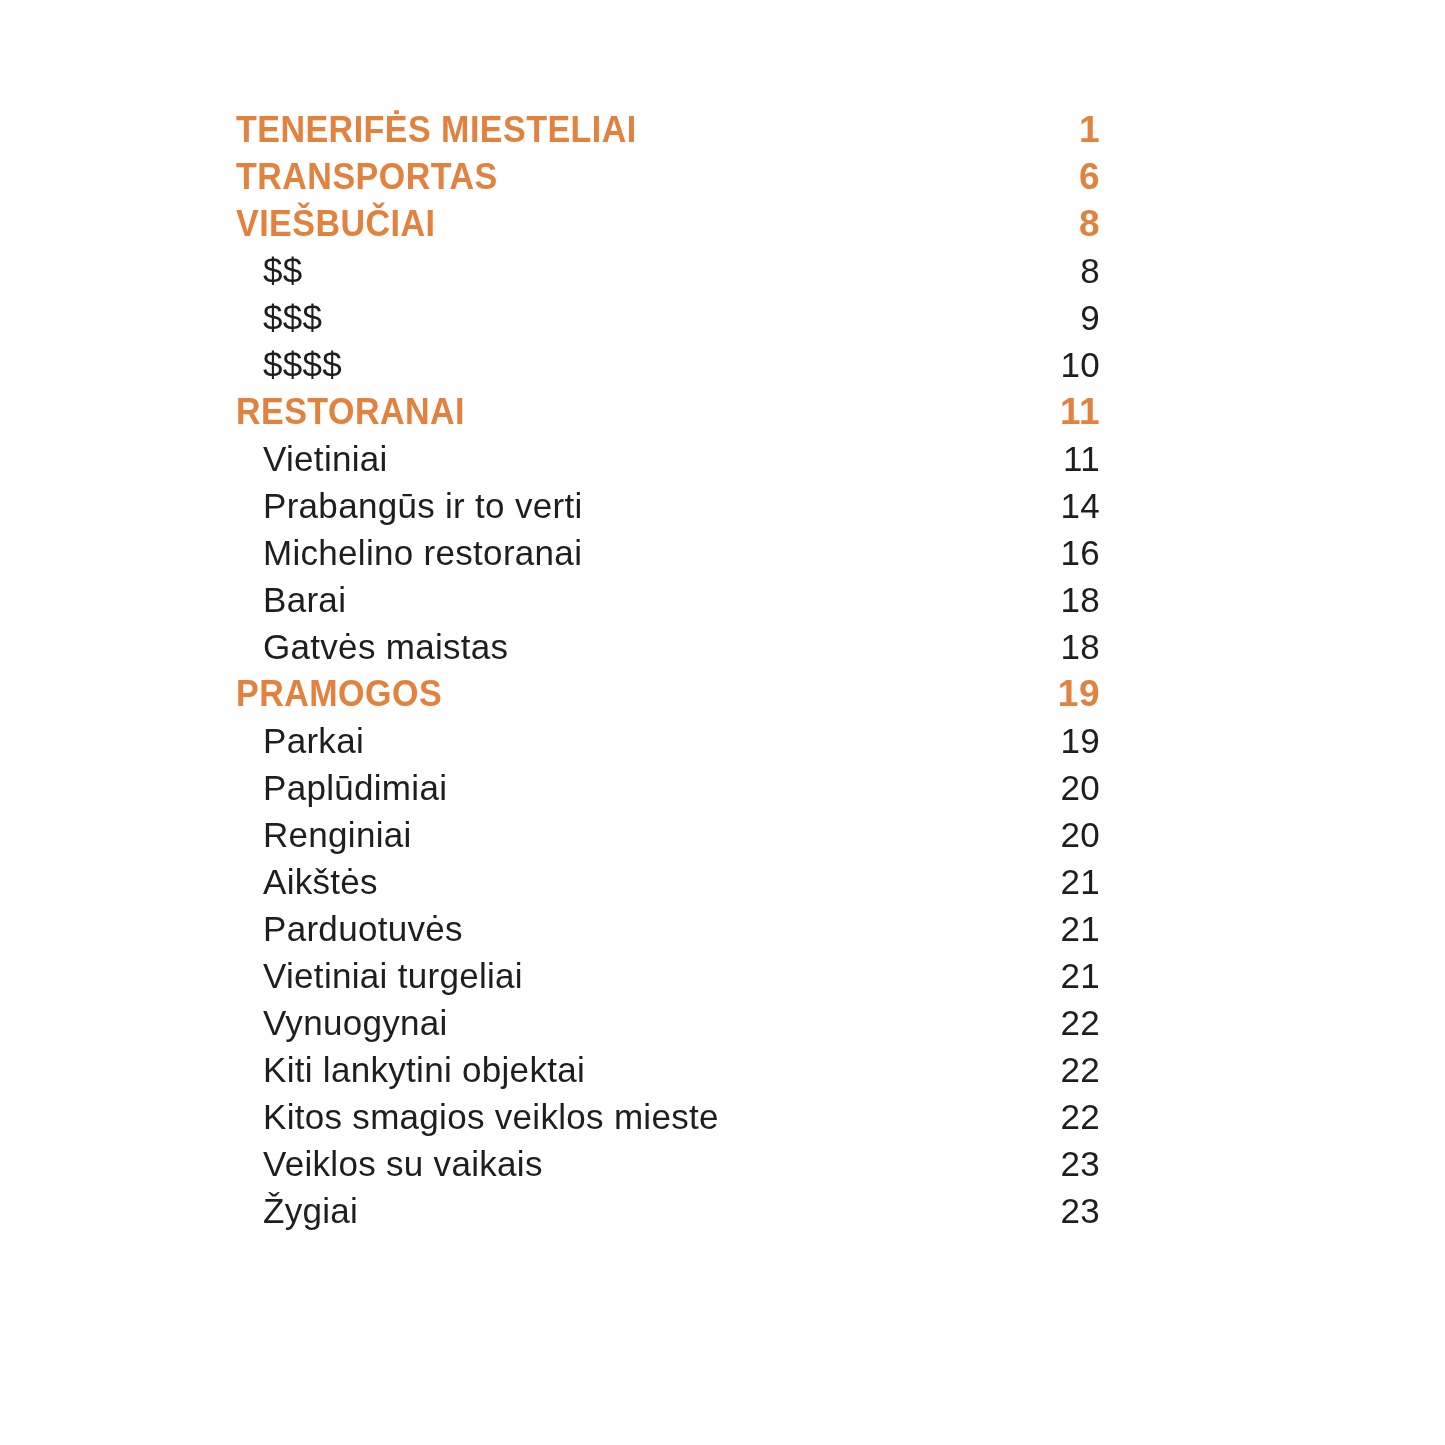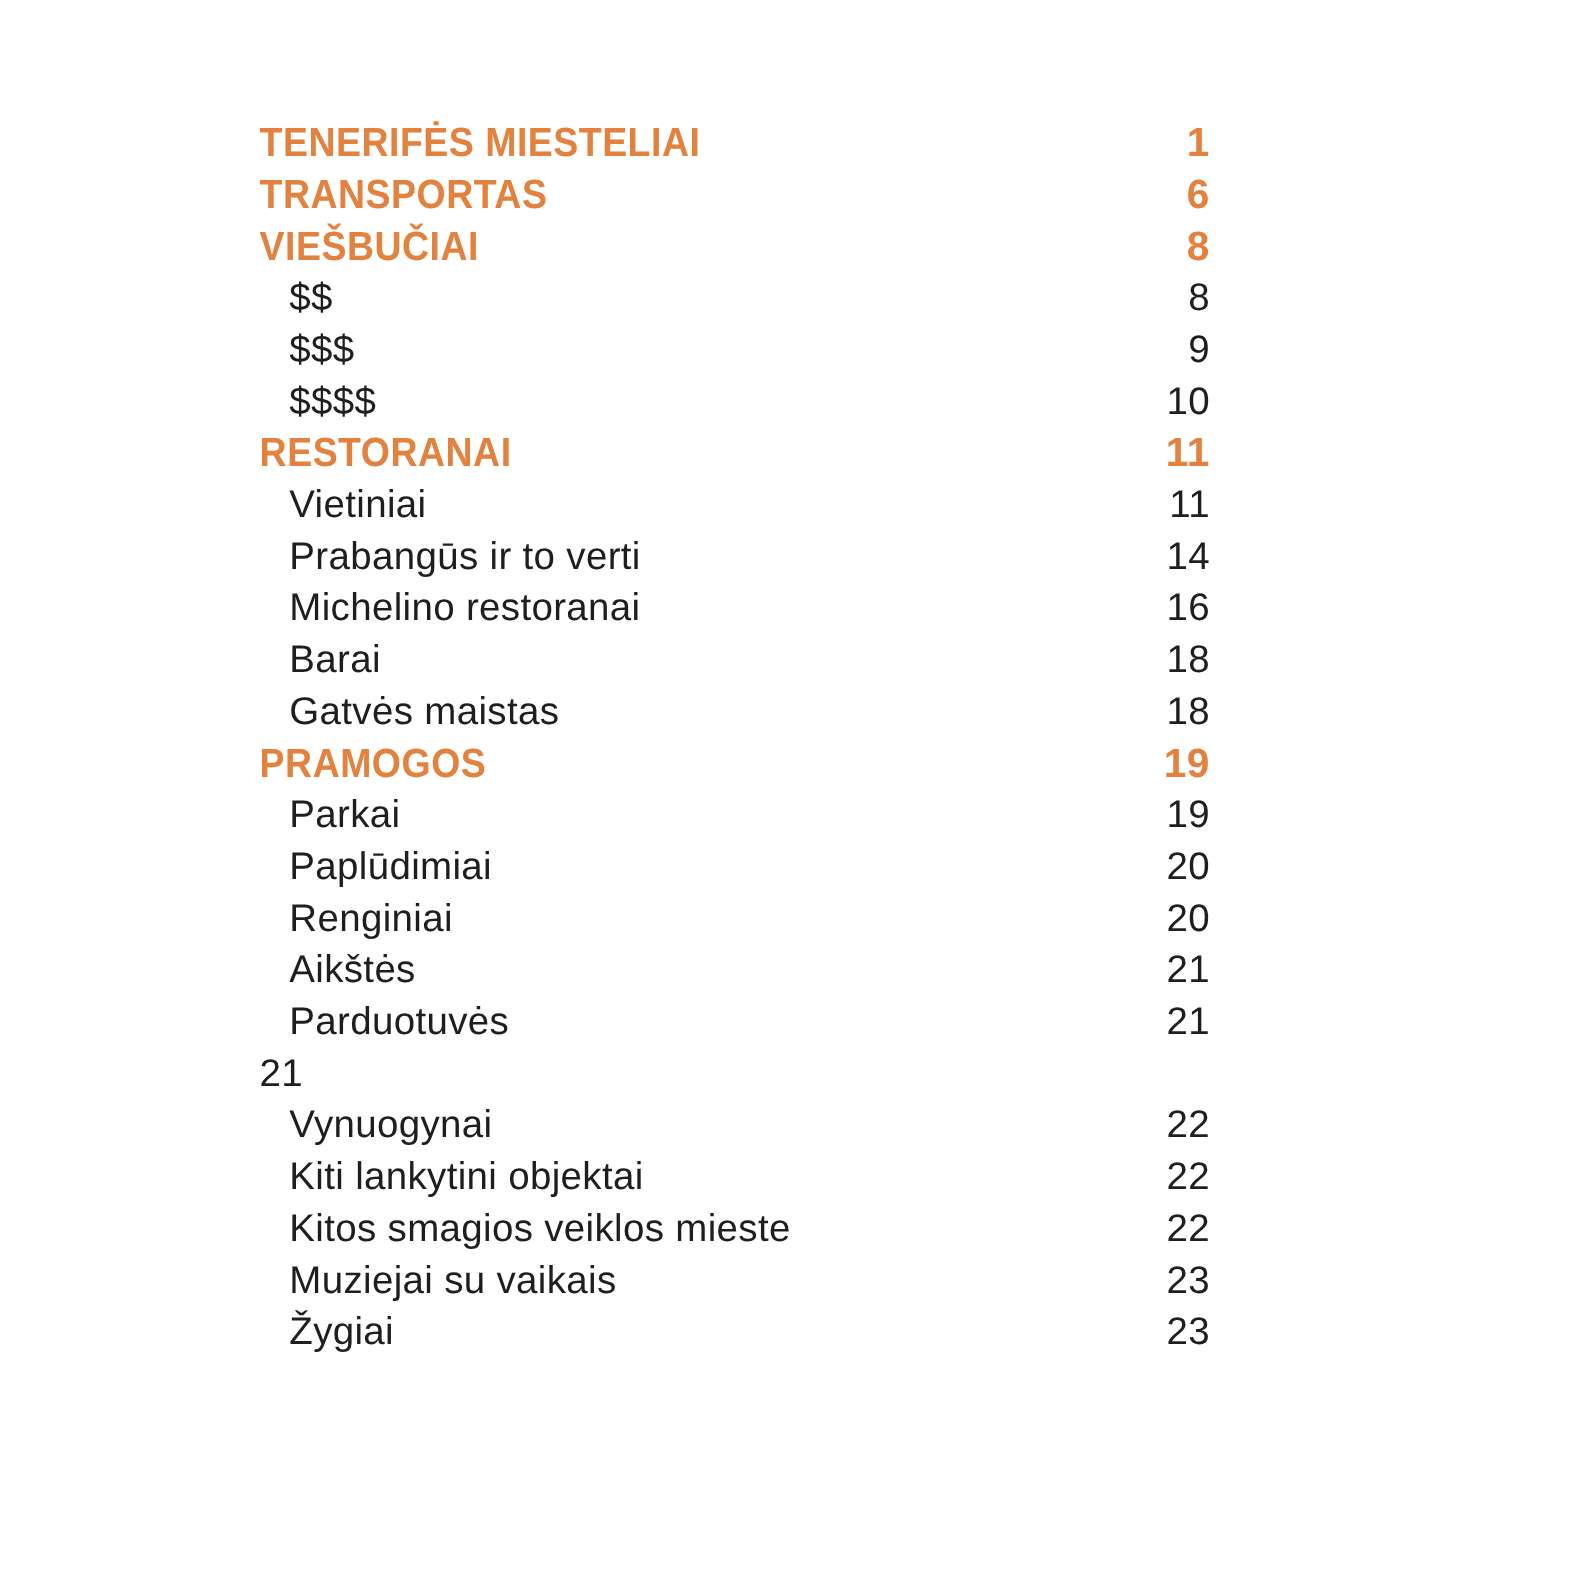--- a/index.html
+++ b/index.html
@@ -138,36 +138,37 @@
       </div>
       <div class="row item">
         <span class="label">Aikštės</span>
         <span class="pagenum">21</span>
       </div>
       <div class="row item">
         <span class="label">Parduotuvės</span>
         <span class="pagenum">21</span>
       </div>
       <div class="row item">
+        <span class="label">Vietiniai turgeliai</span>
         <span class="pagenum">21</span>
       </div>
       <div class="row item">
         <span class="label">Vynuogynai</span>
         <span class="pagenum">22</span>
       </div>
       <div class="row item">
         <span class="label">Kiti lankytini objektai</span>
         <span class="pagenum">22</span>
       </div>
       <div class="row item">
         <span class="label">Kitos smagios veiklos mieste</span>
         <span class="pagenum">22</span>
       </div>
       <div class="row item">
-        <span class="label">Muziejai su vaikais</span>
+        <span class="label">Veiklos su vaikais</span>
         <span class="pagenum">23</span>
       </div>
       <div class="row item">
         <span class="label">Žygiai</span>
         <span class="pagenum">23</span>
       </div>
     </div>
 </div>
 
 </body></html>

